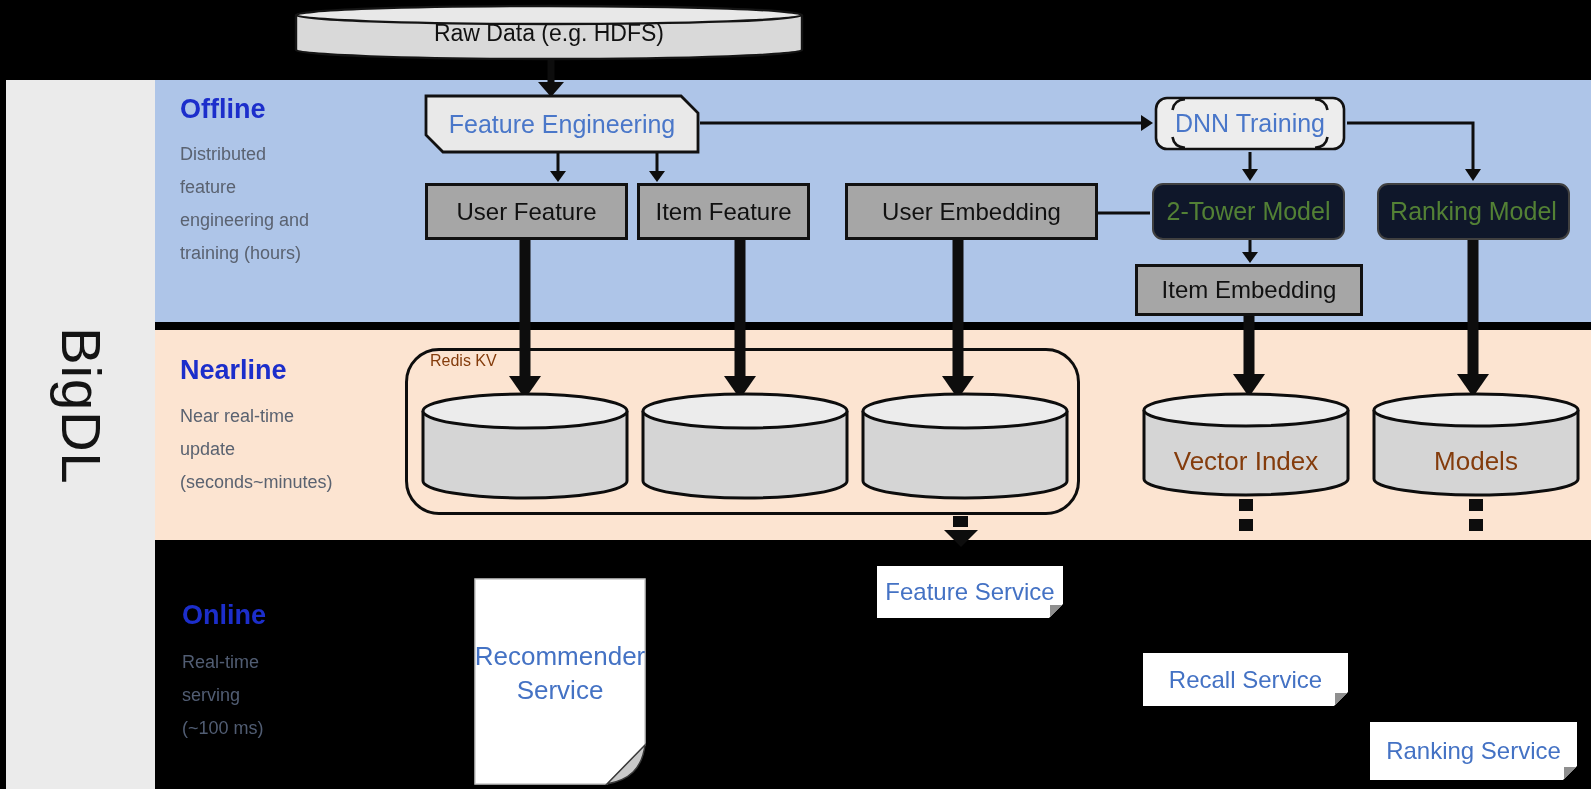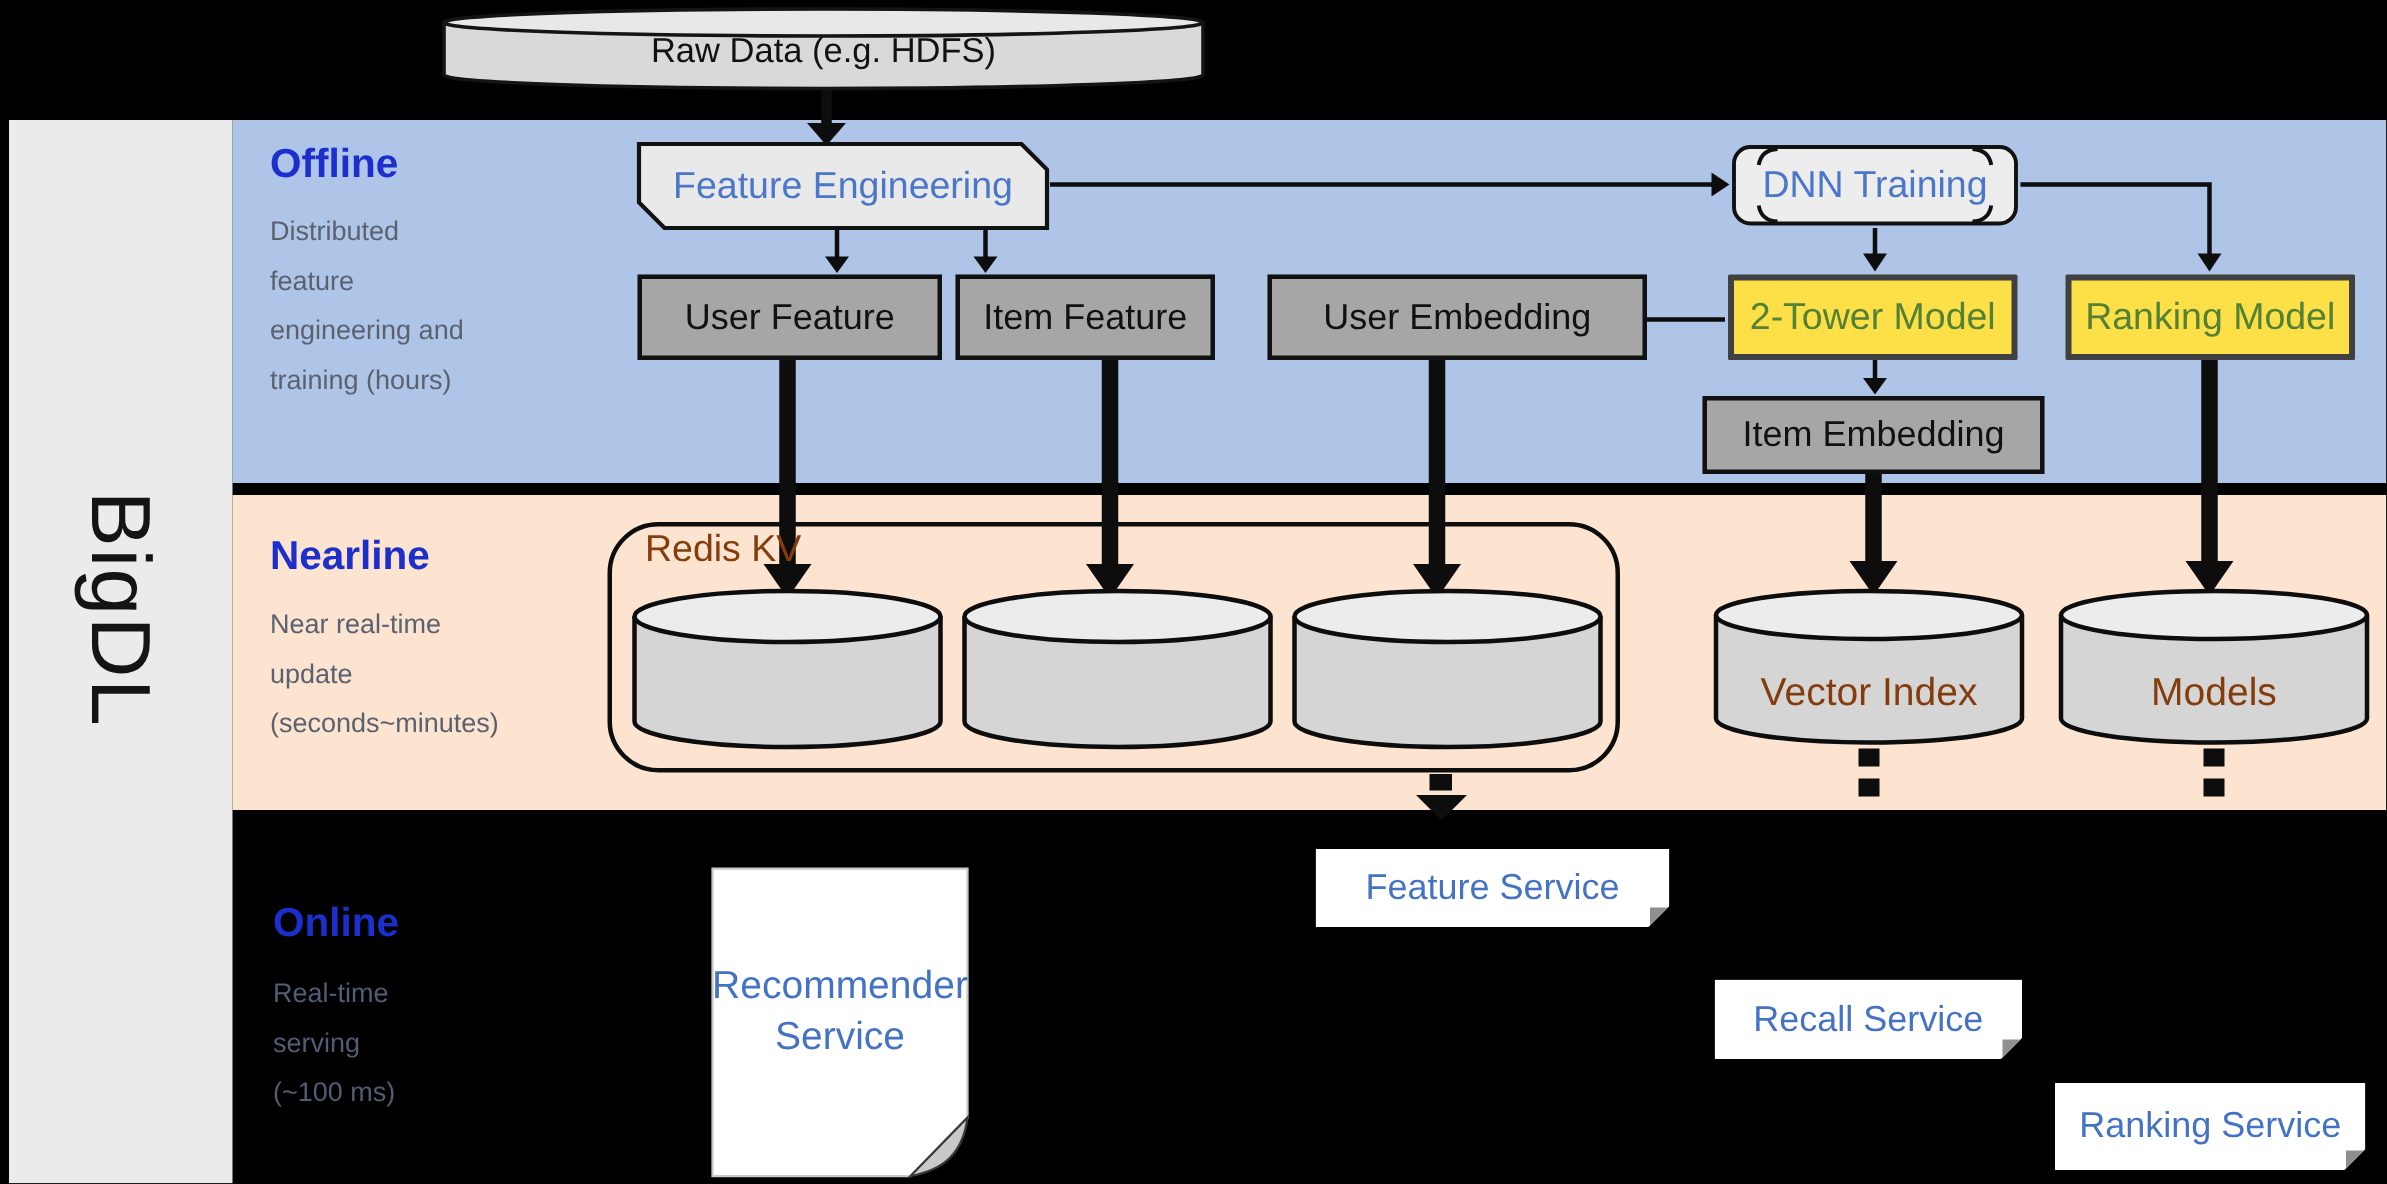--- a/index.html
+++ b/index.html
@@ -16,31 +16,31 @@
   .brand{position:absolute;left:50%;top:46%;transform:translate(-50%,-50%) rotate(90deg);
     font-size:56px;color:#141414;letter-spacing:1px;white-space:nowrap;}
   
   .sec-title{font-size:27px;font-weight:600;color:#1c2ecb;}
   .sec-cap{font-size:18px;color:#5a6270;line-height:33px;}
   .sec-cap .it{}
   .online-cap{color:#515d73;}
   
   .darkbox{background:#a6a6a6;border:3px solid #111;box-sizing:border-box;
     display:flex;align-items:center;justify-content:center;font-size:24px;color:#111;}
-  .roundbox{background:#fde047;border:4px solid #404040;border-radius:1px;box-sizing:border-box;
+  .roundbox{background:#0f172a;border:2px solid #404040;border-radius:11px;box-sizing:border-box;
     display:flex;align-items:center;justify-content:center;font-size:25px;color:#538135;}
   .shape-label{position:absolute;left:0;top:0;width:100%;height:100%;
     display:flex;align-items:center;justify-content:center;}
   .fe-label,.dnn-label{font-size:25px;color:#4a77c9;}
   .cyl-label{font-size:26px;color:#843c0c;padding-top:16px;}
   .raw-label{font-size:23px;color:#111;padding-bottom:6px;}
   
   .redis-wrap{left:405px;top:348px;width:675px;height:167px;border:3px solid #0d0d0d;
     border-radius:34px;box-sizing:border-box;background:transparent;}
-  .redis-kv-label{left:430px;top:352px;font-size:25px;color:#843c0c;}
+  .redis-kv-label{left:430px;top:352px;font-size:16px;color:#843c0c;}
   
   .service{background:#fff;display:flex;align-items:center;justify-content:center;
     font-size:24px;color:#4472c4;
     clip-path:polygon(0 0,100% 0,100% calc(100% - 14px),calc(100% - 14px) 100%,0 100%);}
   .fold{position:absolute;right:0;bottom:0;width:0;height:0;
     border-top:13px solid #8f8f8f;border-right:13px solid transparent;}
   .doc-label{position:absolute;left:0;top:62px;width:100%;text-align:center;
     font-size:26px;color:#4472c4;line-height:34px;}
   svg{display:block;}
   .layer{left:0;top:0;width:1591px;height:789px;pointer-events:none;}
@@ -247,21 +247,21 @@
     <svg width="174" height="209" viewBox="0 0 174 209">
       <path d="M2,2 H172 V168 L134,207 H2 Z" fill="#ffffff" stroke="#c9c9c9" stroke-width="1.5"></path>
       <path d="M134,207 L172,168 C169,192 156,203 134,207 Z" fill="#c9c9c9" stroke="#3a3a3a" stroke-width="1.5"></path>
     </svg>
     <div class="doc-label">
       <div>Recommender</div>
       <div>Service</div>
     </div>
   </div>
 
-  <div class="abs service" style="left:877px;top:566px;width:236px;height:52px;">
+  <div class="abs service" style="left:877px;top:566px;width:186px;height:52px;">
     <span>Feature Service</span>
     <div class="fold"></div>
   </div>
   <div class="abs service" style="left:1143px;top:653px;width:205px;height:53px;">
     <span>Recall Service</span>
     <div class="fold"></div>
   </div>
   <div class="abs service" style="left:1370px;top:722px;width:207px;height:58px;">
     <span>Ranking Service</span>
     <div class="fold"></div>

